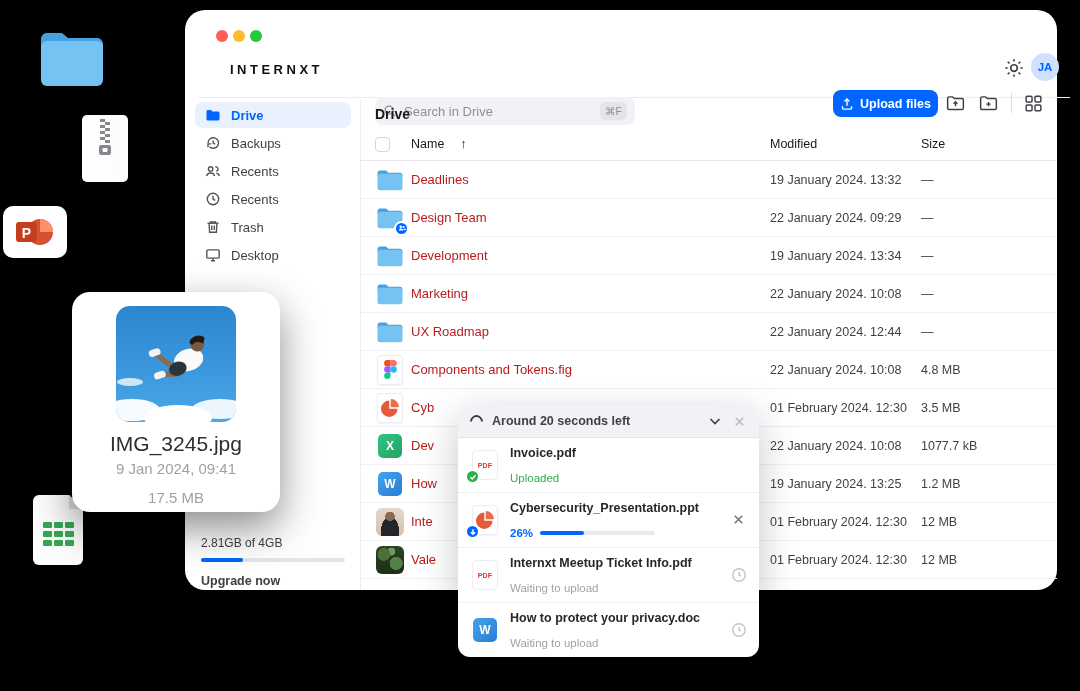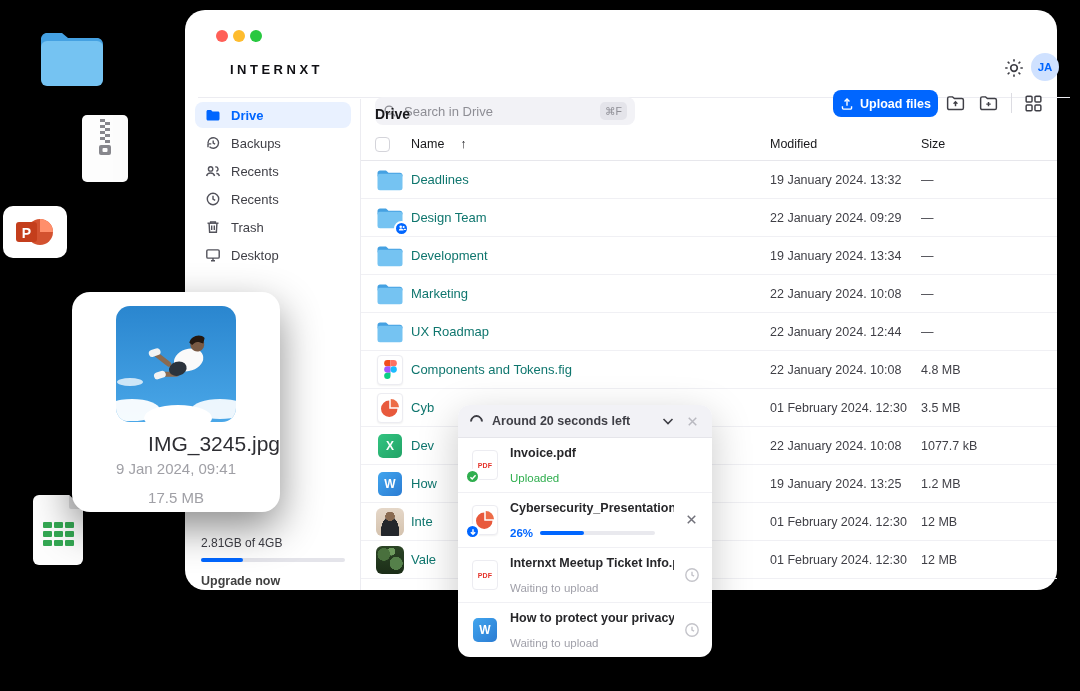--- a/index.html
+++ b/index.html
@@ -44,36 +44,36 @@
   #tool-new-folder { left:793px; }
   #tool-divider { left:826px; top:83px; width:1px; height:20px; background:#dcdce2; }
   #tool-grid { left:838px; }
 
   
   #table { left:176px; top:118px; width:696px; }
   .trow { display:grid; grid-template-columns:36px 1fr 151px 120px; align-items:center; padding-left:14px; padding-right:16px; height:38px; border-bottom:1px solid #f0f0f4; }
   #thead { height:33px; border-bottom:1px solid #e7e7ec; color:#18181b; font-size:12.5px; }
   #thead .hname { display:flex; gap:16px; align-items:flex-start; }
   .checkbox { width:15px; height:15px; border:1.5px solid #d4d4da; border-radius:4px; background:#fff; }
-  .fname { font-size:13px; color:#0f766e; white-space:nowrap; overflow:hidden; }
+  .fname { font-size:13px; color:#b91c1c; white-space:nowrap; overflow:hidden; }
   .fmod, .fsize { font-size:12.5px; color:#3f3f46; }
   .file-icon { position:relative; width:30px; height:30px; display:flex; align-items:center; justify-content:center; }
   .card { width:26px; height:30px; background:#fff; border:1px solid #ececf1; border-radius:4px; box-shadow:0 1px 2px rgba(0,0,0,.06); display:flex; align-items:center; justify-content:center; }
   .sq { width:24px; height:24px; border-radius:5px; color:#fff; font-size:12px; font-weight:bold; display:flex; align-items:center; justify-content:center; }
   .sq.doc { background:linear-gradient(135deg,#41a5ee,#2b7cd3); }
   .sq.xls { background:linear-gradient(135deg,#33c481,#21a366); }
   .pdf-card { width:26px; height:30px; background:#fff; border:1px solid #ececf1; border-radius:4px; display:flex; align-items:center; justify-content:center; font-size:7px; font-weight:bold; color:#e5332a; letter-spacing:.2px; }
   .thumb { width:28px; height:28px; border-radius:6px; }
   .thumb.portrait { background:radial-gradient(circle at 50% 30%, #8a6b52 0 19%, transparent 20%), radial-gradient(ellipse at 50% 88%, #23262b 0 46%, transparent 47%), linear-gradient(#e5d7c8,#d4c2ae); }
   .thumb.plants { background:radial-gradient(circle at 28% 30%, #49703d 0 22%, transparent 23%), radial-gradient(circle at 72% 62%, #55804a 0 24%, transparent 25%), radial-gradient(circle at 55% 20%, #6d9a5d 0 14%, transparent 15%), linear-gradient(#2c4526,#1b2d17); }
   .badge { position:absolute; right:-4px; bottom:-3px; width:15px; height:15px; border-radius:50%; border:2px solid #fff; display:flex; align-items:center; justify-content:center; }
   .badge.share { background:#0066ff; }
 
   
-  #upload-popup { left:458px; top:405px; width:254px; background:#fff; border-radius:12px; box-shadow:0 12px 40px rgba(0,0,0,.22); overflow:hidden; z-index:30; }
+  #upload-popup { left:458px; top:405px; width:301px; background:#fff; border-radius:12px; box-shadow:0 12px 40px rgba(0,0,0,.22); overflow:hidden; z-index:30; }
   #popup-head { height:33px; background:#f2f2f6; border-bottom:1px solid #e5e5ea; display:flex; align-items:center; padding:0 12px; gap:9px; }
   #popup-title { flex:1; font-size:12.5px; font-weight:bold; color:#3f3f46; }
   .spinner { width:13px; height:13px; border:2px solid transparent; border-top-color:#3f3f46; border-left-color:#3f3f46; border-radius:50%; transform:rotate(45deg); }
   .pop-item { display:flex; align-items:center; gap:10px; padding:8px 12px; }
   .pop-item + .pop-item { border-top:1px solid #f0f0f4; }
   .pop-icon { position:relative; width:30px; height:34px; flex:none; display:flex; align-items:center; justify-content:center; }
   .pop-text { flex:1; min-width:0; }
   .pop-name { font-size:12.5px; font-weight:bold; color:#27272a; white-space:nowrap; overflow:hidden; }
   .pop-status { font-size:11.5px; margin-top:12px; display:flex; align-items:center; gap:7px; }
   .st-uploaded { color:#2fae4e; }
@@ -87,21 +87,21 @@
 
   
   #float-folder { left:37px; top:28px; width:70px; height:62px; }
   #float-zip { left:82px; top:115px; width:46px; height:67px; filter:drop-shadow(0 4px 8px rgba(0,0,0,.35)); }
   #float-ppt { left:3px; top:206px; width:64px; height:52px; background:#fff; border-radius:10px; display:flex; align-items:center; justify-content:center; box-shadow:0 4px 10px rgba(0,0,0,.35); }
   #float-sheet { left:33px; top:495px; width:50px; height:70px; filter:drop-shadow(0 4px 8px rgba(0,0,0,.35)); }
 
   
   #img-card { left:72px; top:292px; width:208px; height:220px; background:#fff; border-radius:18px; box-shadow:0 16px 40px rgba(0,0,0,.45); z-index:20; text-align:center; }
   #img-photo { margin:14px auto 0; width:120px; height:116px; border-radius:14px; overflow:hidden; }
-  #img-name { margin-top:10px; font-size:21px; color:#2e2e33;text-align:right; }
+  #img-name { margin-top:10px; font-size:21px; color:#2e2e33; }
   #img-date { margin-top:4px; font-size:15px; color:#a0a0a6; }
   #img-size { margin-top:12px; font-size:15px; color:#a0a0a6; }
 </style>
 </head>
 <body>
 
 <div id="stage">
 
   <div class="abs" id="float-folder">
     <svg width="70" height="62" viewBox="0 0 70 62">

